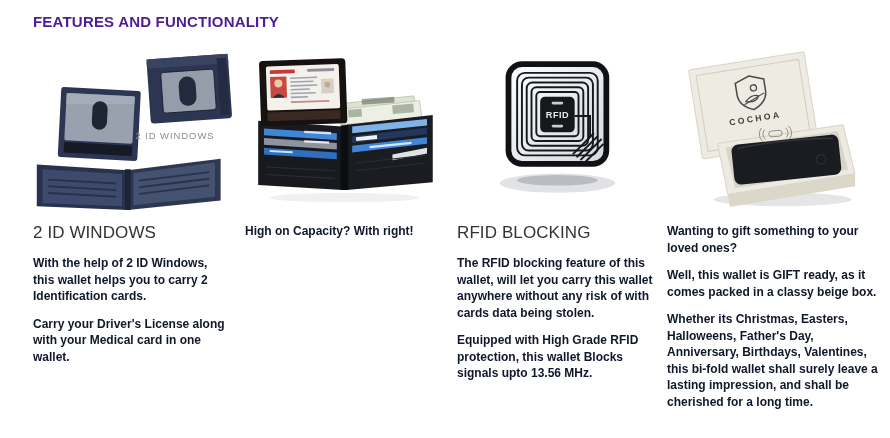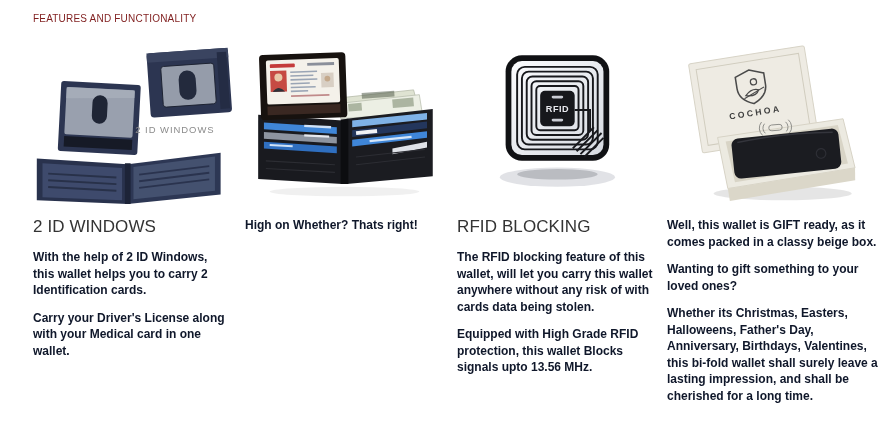--- a/index.html
+++ b/index.html
@@ -6,23 +6,23 @@
     margin: 0;
     padding: 0;
     background: #ffffff;
     width: 890px;
     height: 438px;
     overflow: hidden;
     font-family: "Liberation Sans", sans-serif;
   }
   .page { padding: 13px 20px 0 33px; }
   .section-title {
-    font-size: 10px;
-    font-weight: 400;
-    color: #7f1d1d;
+    font-size: 15px;
+    font-weight: 700;
+    color: #4c1d95;
     letter-spacing: 0.2px;
     margin: 0 0 16px 0;
   }
   .grid {
     display: grid;
     grid-template-columns: 199px 199px 197px 216px;
     column-gap: 13px;
   }
   .col { min-width: 0; }
   figure.art {
@@ -141,21 +141,21 @@
             <path d="M25 53 q6.5 -8 13 0 z" fill="#2e3138"></path>
             <rect x="76" y="35" width="13" height="15" fill="#d8cfc4"></rect>
             <circle cx="82.5" cy="41" r="3" fill="#c4a98c"></circle>
             <path d="M44 33 h28 M44 37 h24 M44 41 h28 M44 45 h20 M44 49 h26 M44 53 h18" stroke="#9aa5b5" stroke-width="1.6"></path>
             <path d="M44 58 h40" stroke="#c08a8a" stroke-width="1.8"></path>
             <rect x="19" y="68" width="76" height="9" fill="#3a2822"></rect>
           </g>
           <ellipse cx="100" cy="158" rx="78" ry="5" fill="#000000" opacity="0.06"></ellipse>
         </svg>
       </figure>
-      <p class="feature-text">High on Whether? Thats right!</p>
+      <p class="feature-text">High on Capacity? With right!</p>
     </section>
 
     <section class="col">
       <figure class="art">
         <svg viewBox="0 0 180 172">
           <defs>
             <linearGradient id="rfidFace" x1="0" y1="0" x2="1" y2="1">
               <stop offset="0" stop-color="#fbfcfe"></stop>
               <stop offset="1" stop-color="#d6dae1"></stop>
             </linearGradient>
@@ -224,19 +224,19 @@
             </g>
 
             <g>
               <rect x="66" y="98" width="112" height="42" rx="7" fill="#1b1c21" transform="rotate(-1 122 119)"></rect>
               <path d="M72 103 q52 -6 100 -2" stroke="#34353c" stroke-width="1.5" fill="none"></path>
               <circle cx="158" cy="122" r="5" fill="none" stroke="#2e2f36" stroke-width="1.2"></circle>
             </g>
           </g>
         </svg>
       </figure>
+      <p class="feature-text">Wanting to gift something to your loved ones?</p>
       <p class="feature-text">Well, this wallet is GIFT ready, as it comes packed in a classy beige box.</p>
-      <p class="feature-text">Wanting to gift something to your loved ones?</p>
       <p class="feature-text">Whether its Christmas, Easters, Halloweens, Father's Day, Anniversary, Birthdays, Valentines, this bi-fold wallet shall surely leave a lasting impression, and shall be cherished for a long time.</p>
     </section>
 
   </div>
 </div>
 
 </body></html>

